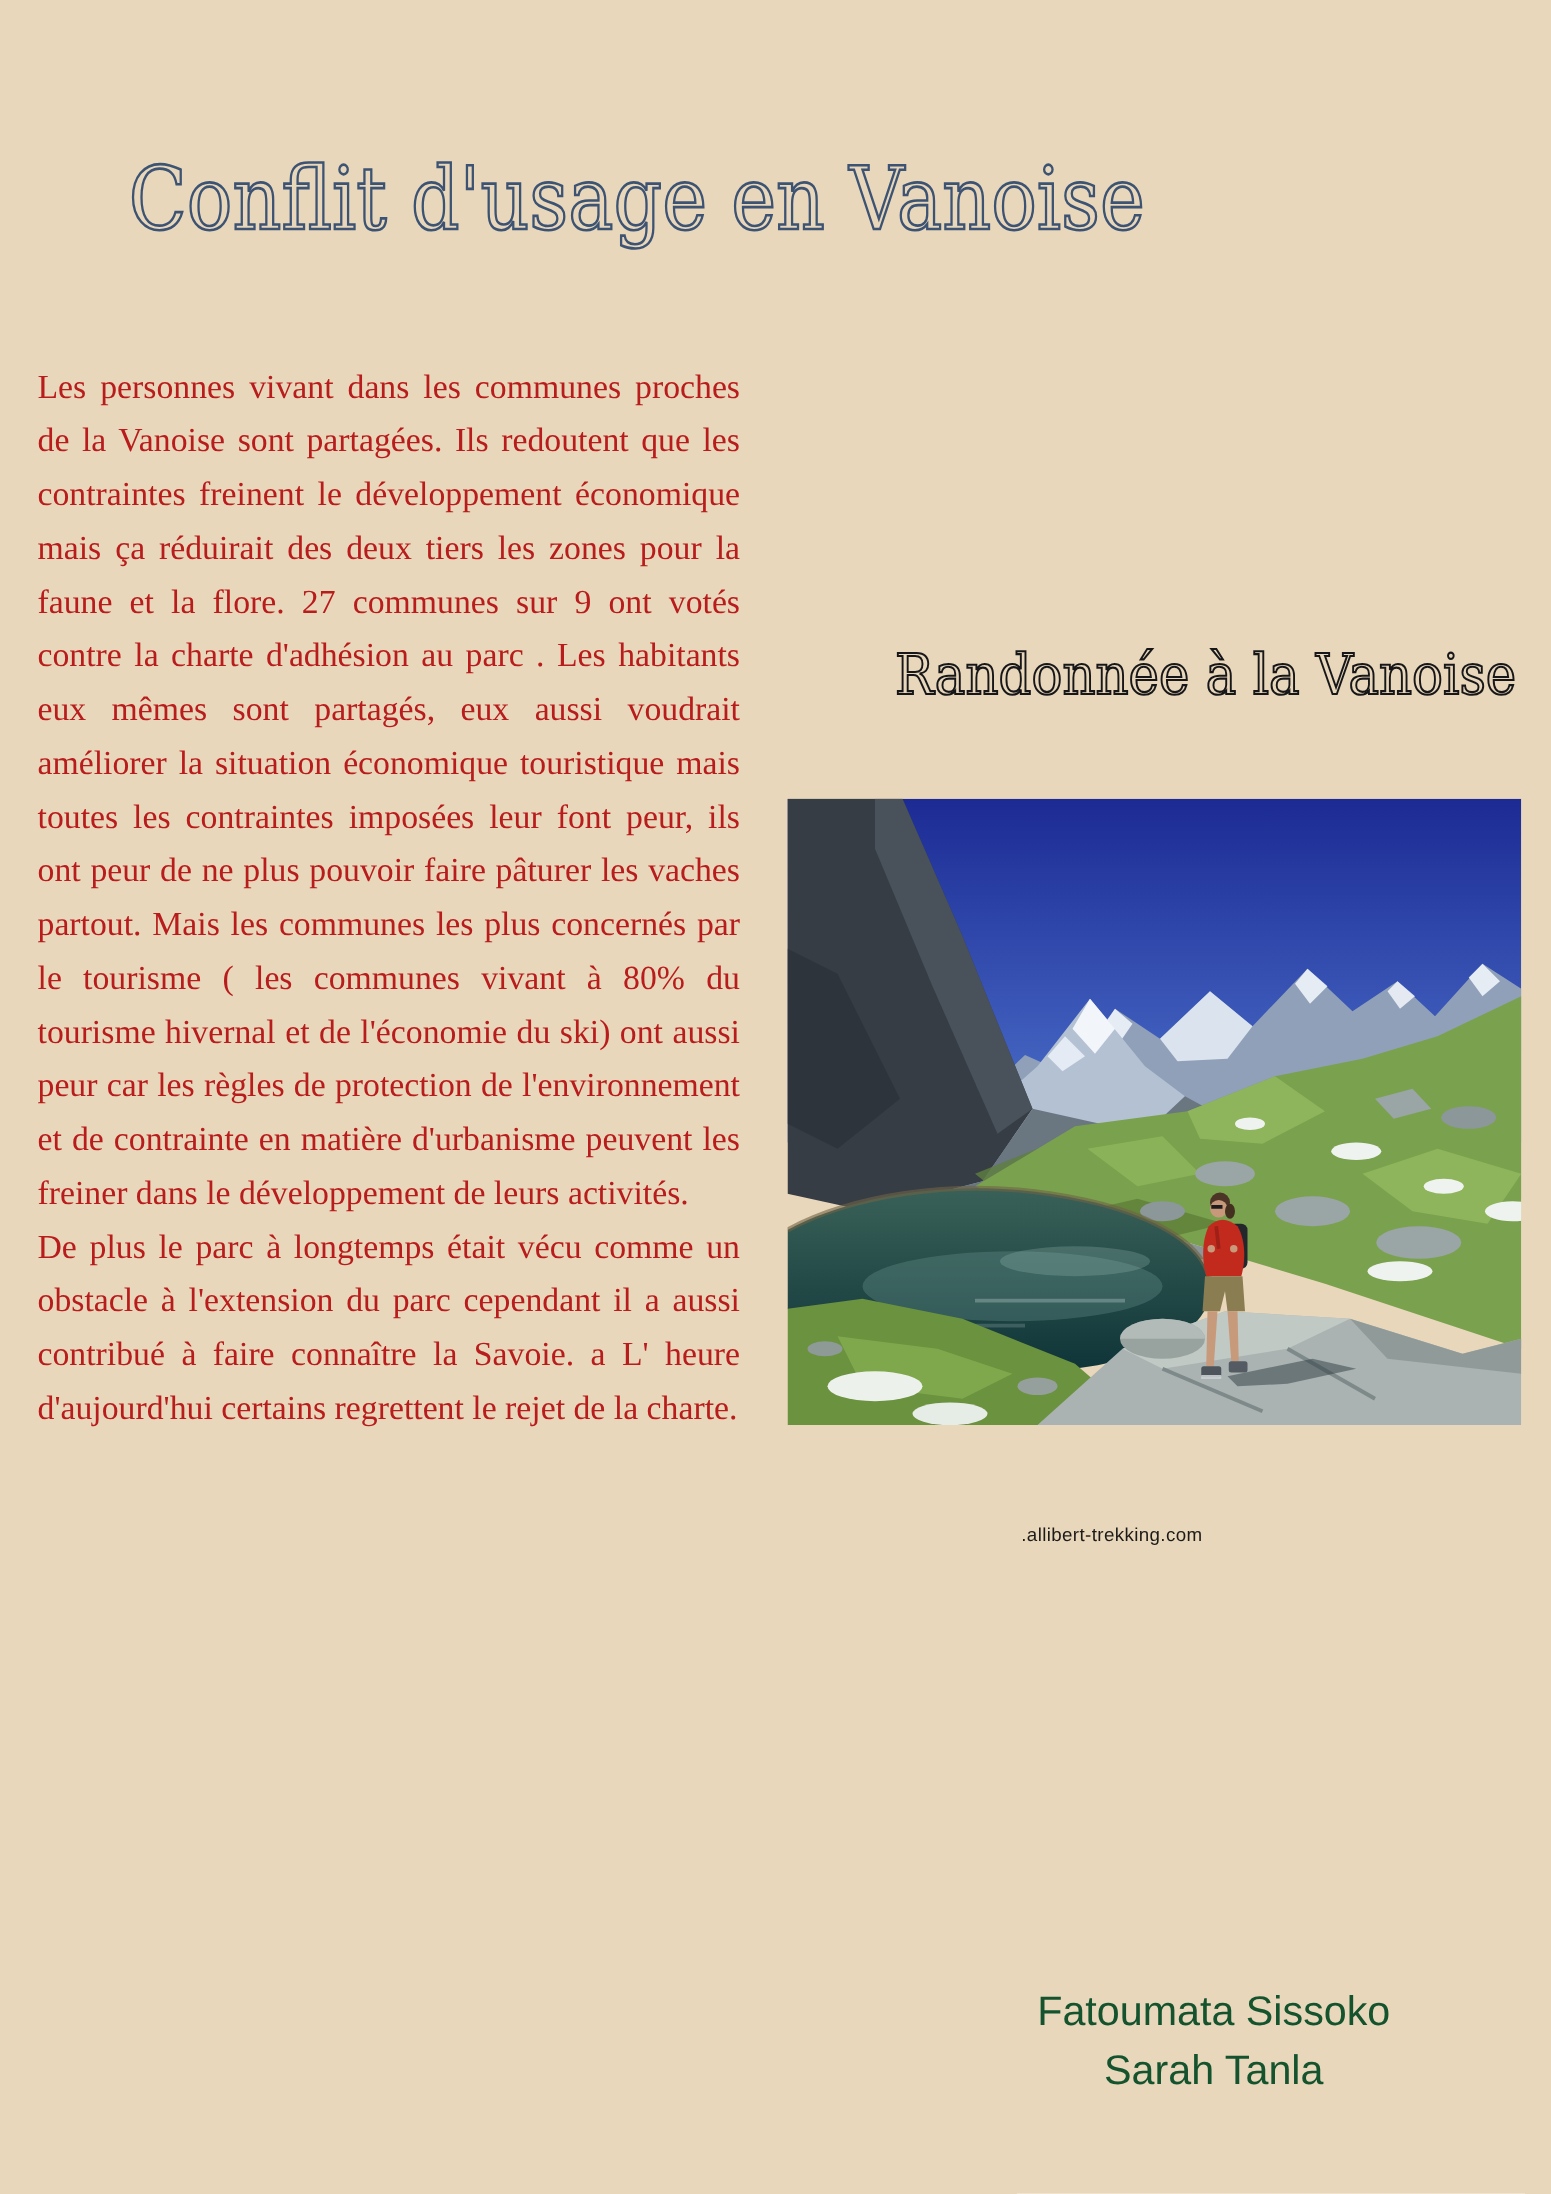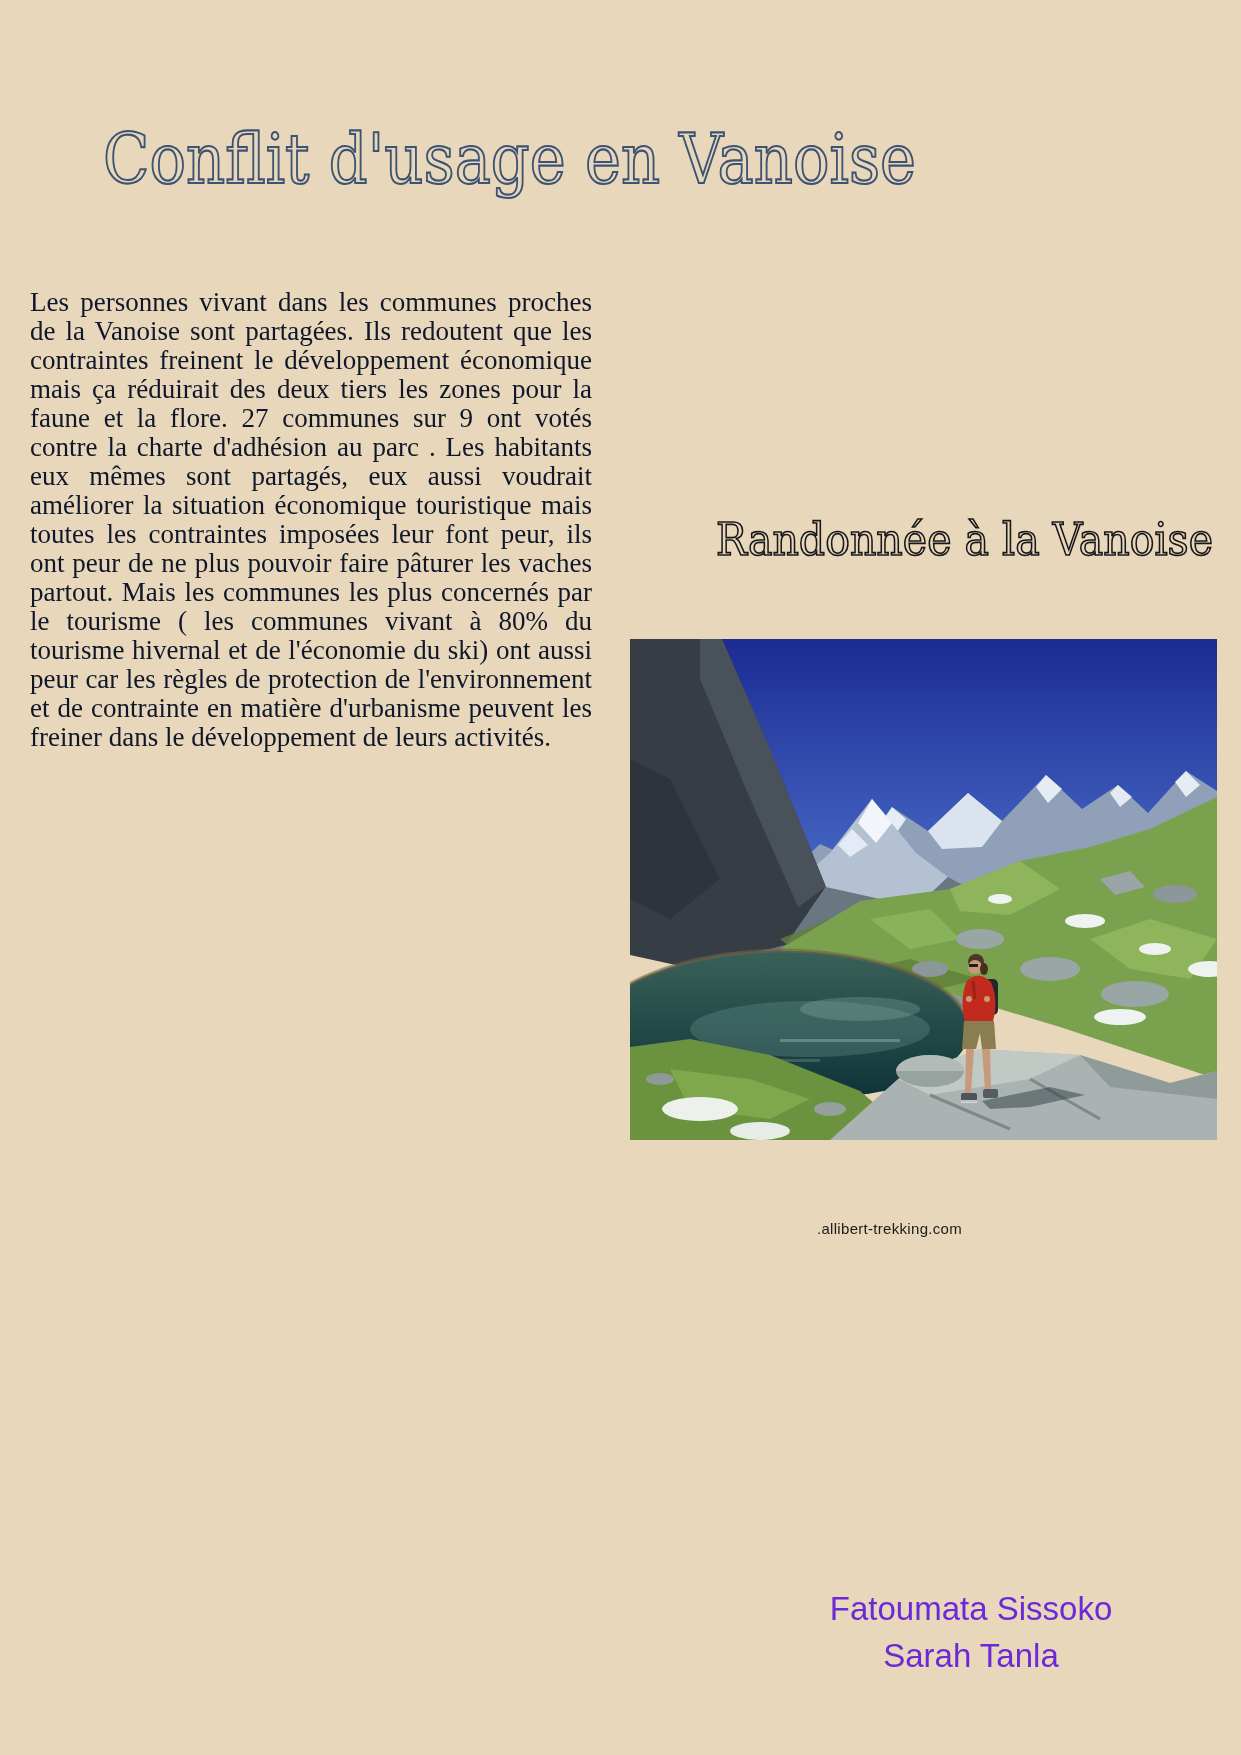--- a/index.html
+++ b/index.html
@@ -21,53 +21,54 @@
   .subtitle-svg{position:absolute;left:716px;top:508px;overflow:visible;}
   .subtitle-svg text{
     font-family:"DejaVu Serif", serif;
     font-size:45px;
     fill:none;
     stroke:#17171a;
     stroke-width:1.7;
   }
   .body-text{
     position:absolute;left:30px;top:288px;width:562px;
-    font-size:27px;line-height:29px;
-    color:#0f172a;
+    font-size:27px;line-height:43px;
+    color:#b91c1c;
     text-align:justify;
   }
   .body-text p{margin:0;}
   .photo{
     position:absolute;left:630px;top:639px;width:587px;height:501px;
   }
   .photo svg{display:block;width:587px;height:501px;}
   .photo-caption{
     position:absolute;left:817px;top:1220px;
     font-family:"Liberation Sans", sans-serif;
     font-size:15px;color:#1d1b19;letter-spacing:.3px;
   }
   .authors{
     position:absolute;left:721px;top:1585px;width:500px;
     font-family:"Liberation Sans", sans-serif;
-    font-size:33px;line-height:47px;color:#6d28d9;
+    font-size:33px;line-height:47px;color:#14532d;
     text-align:center;
   }
   .authors div{white-space:nowrap;}
 </style>
 </head>
 <body>
 
 <div class="page">
 
   <svg class="title-svg" width="860" height="120">
     <text x="0" y="65" textLength="813" lengthAdjust="spacingAndGlyphs">Conflit d'usage en Vanoise</text>
   </svg>
 
   <div class="body-text">
     <p>Les personnes vivant dans les communes proches de la Vanoise sont partagées. Ils redoutent que les contraintes freinent le développement économique mais ça réduirait des deux tiers les zones pour la faune et la flore. 27 communes sur 9 ont votés contre la charte d'adhésion au parc . Les habitants eux mêmes sont partagés, eux aussi voudrait améliorer la situation économique touristique mais toutes les contraintes imposées leur font peur, ils ont peur de ne plus pouvoir faire pâturer les vaches partout. Mais les communes les plus concernés par le tourisme ( les communes vivant à 80% du tourisme hivernal et de l'économie du ski) ont aussi peur car les règles de protection de l'environnement et de contrainte en matière d'urbanisme peuvent les freiner dans le développement de leurs activités.</p>
+    <p>De plus le parc à longtemps était vécu comme un obstacle à l'extension du parc cependant il a aussi contribué à faire connaître la Savoie. a L' heure d'aujourd'hui certains regrettent le rejet de la charte.</p>
   </div>
 
   <svg class="subtitle-svg" width="520" height="70">
     <text x="0" y="47" textLength="497" lengthAdjust="spacingAndGlyphs">Randonnée à la Vanoise</text>
   </svg>
 
   <div class="photo">
     <svg viewBox="0 0 587 501" preserveAspectRatio="none">
       <defs>
         <linearGradient id="skyGrad" x1="0" y1="0" x2="0" y2="1">

